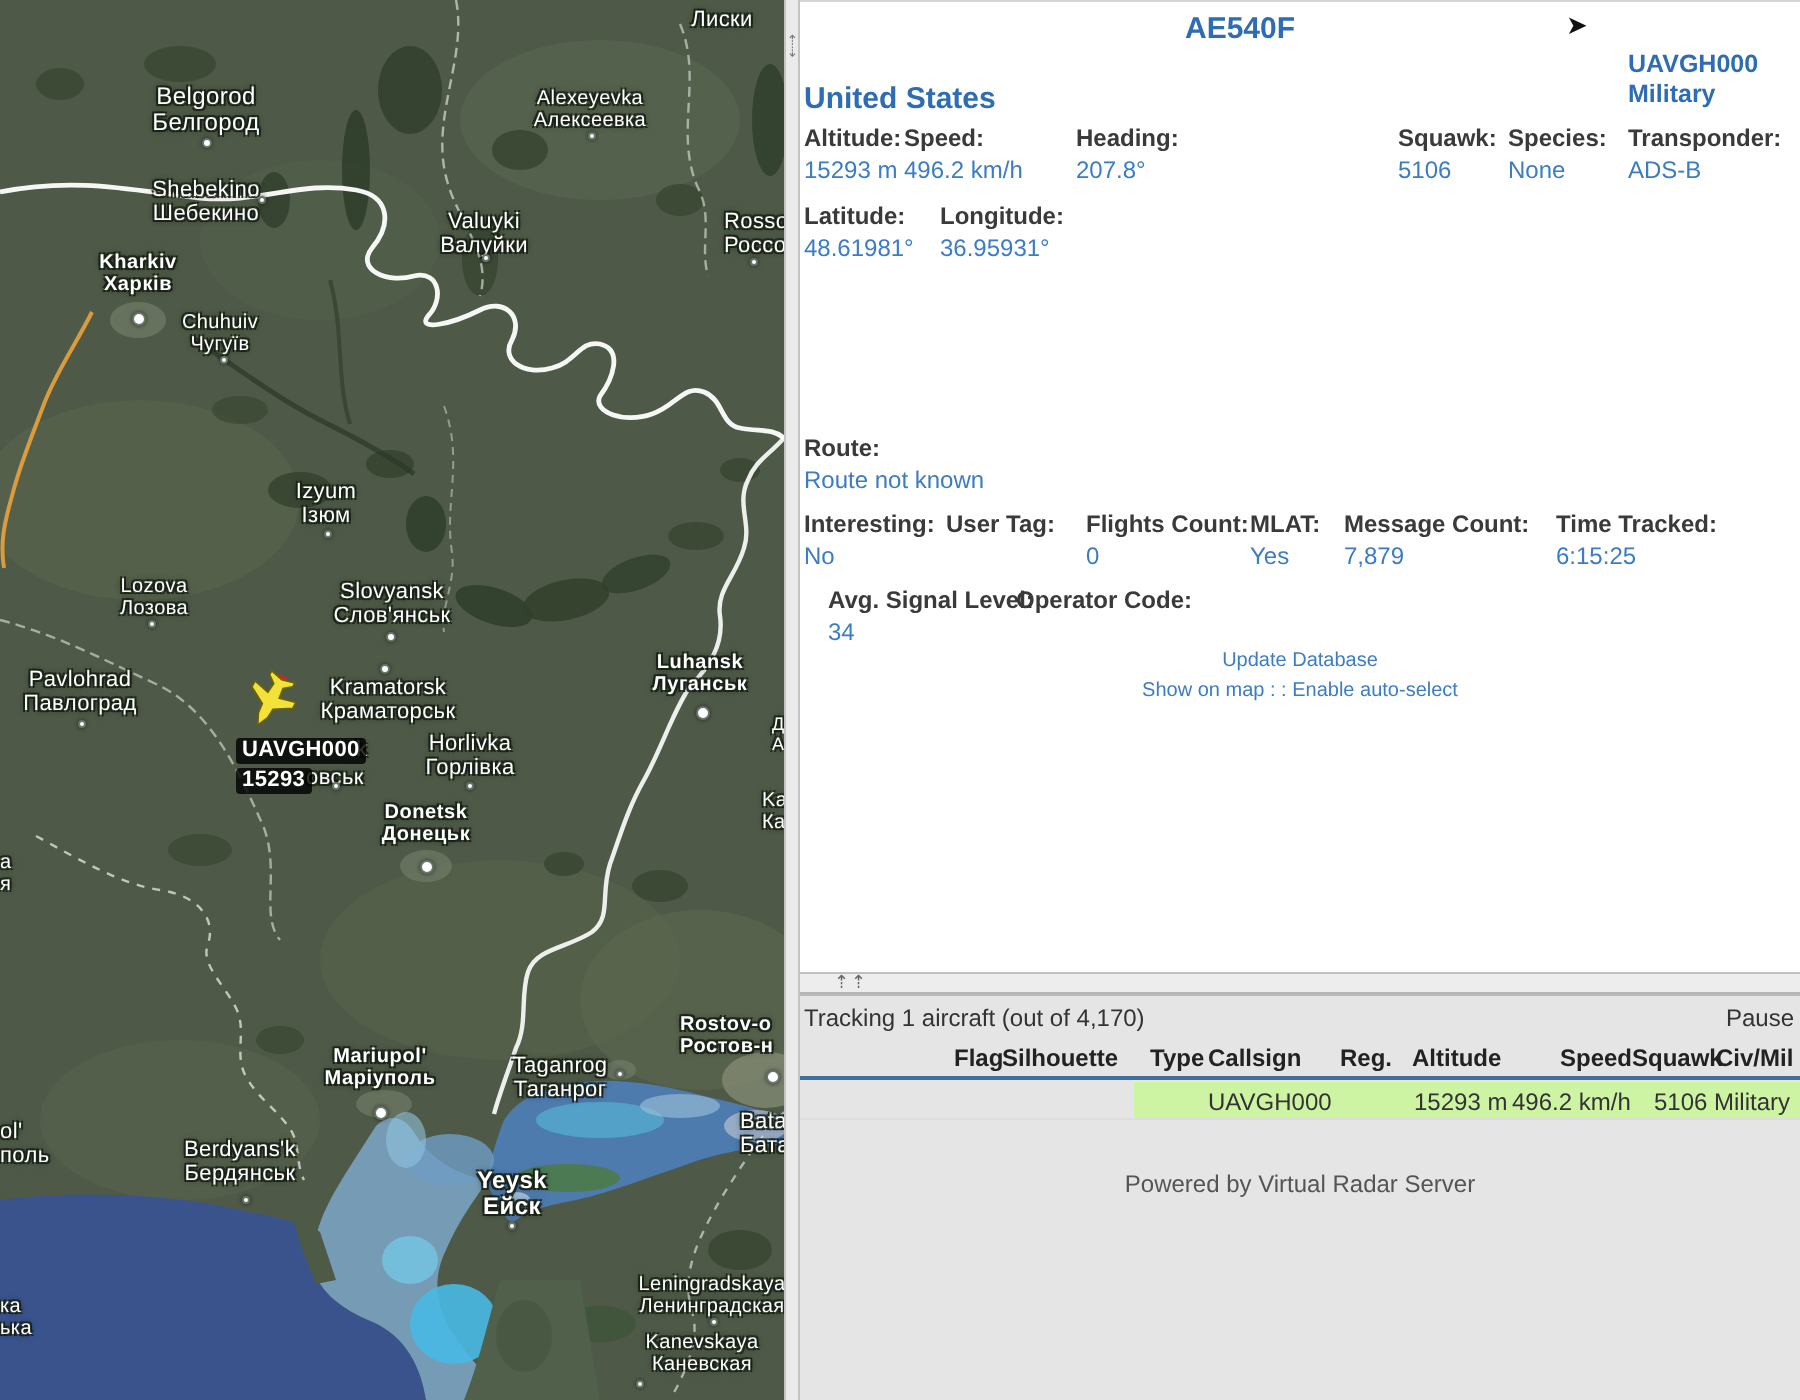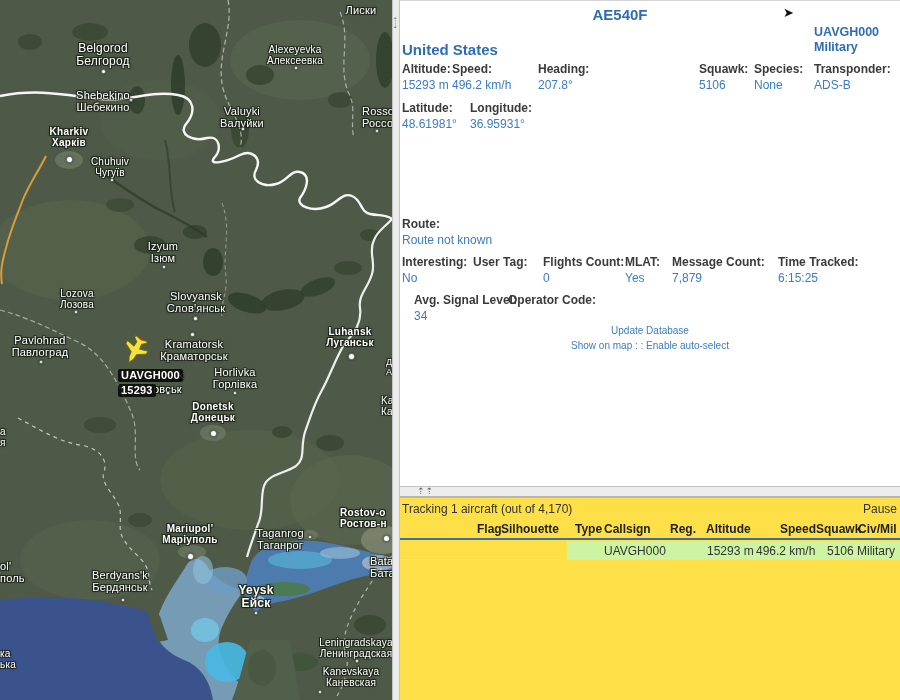--- a/index.html
+++ b/index.html
@@ -27,21 +27,21 @@
   .d-title{position:absolute;left:0;top:5px;width:440px;text-align:center;font-size:15px;font-weight:bold;color:#2e6db4;}
   .d-arrow{position:absolute;left:383px;top:4px;font-size:13px;color:#111;cursor:pointer;}
   .d-reg{position:absolute;left:414px;top:24px;font-size:12.5px;font-weight:bold;color:#2e6db4;line-height:15px;}
   .d-country{position:absolute;left:2px;top:40px;font-size:15px;font-weight:bold;color:#2e6db4;}
   .fld{position:absolute;}
   .lbl{font-size:12px;font-weight:bold;color:#3a3a3a;white-space:nowrap;}
   .val{font-size:12px;color:#3b7cc4;white-space:nowrap;margin-top:2px;}
   .links{position:absolute;left:0;width:500px;text-align:center;font-size:10px;color:#3b7cc4;}
   .links a{color:#3b7cc4;text-decoration:none;cursor:pointer;}
   
-  .list{position:absolute;left:400px;top:497px;width:500px;height:203px;background:#fde047;border-top:1px solid #b9b9b9;box-sizing:border-box;}
+  .list{position:absolute;left:400px;top:497px;width:500px;height:203px;background:#e5e5e5;border-top:1px solid #b9b9b9;box-sizing:border-box;}
   .tracking{position:absolute;left:2px;top:4px;font-size:12px;color:#333;}
   .pause{position:absolute;right:3px;top:4px;font-size:12px;color:#333;cursor:pointer;}
   .hdr{position:absolute;top:24px;font-size:12px;font-weight:bold;color:#222;white-space:nowrap;}
   .bluerule{position:absolute;left:0;top:40px;width:500px;height:2px;background:#3f6f9f;}
   .greenrow{position:absolute;left:167px;top:43px;width:333px;height:18px;background:#cdf4a2;}
   .cell{position:absolute;top:46px;font-size:12px;color:#333;white-space:nowrap;}
   .rowline{position:absolute;left:0;top:61px;width:500px;height:1px;background:#ddd;}
   .footer{position:absolute;left:0;top:87px;width:500px;text-align:center;font-size:12px;color:#555;}
 </style>
 </head>
@@ -401,15 +401,16 @@
     <div class="bluerule"></div>
     <div class="greenrow"></div>
 
     <span class="cell" style="left:204px;">UAVGH000</span>
     <span class="cell" style="left:307px;">15293 m</span>
     <span class="cell" style="left:356px;">496.2 km/h</span>
     <span class="cell" style="left:427px;">5106</span>
     <span class="cell" style="left:457px;">Military</span>
 
     <div class="rowline"></div>
+    <div class="footer">Powered by Virtual Radar Server</div>
   </div>
 
 </div>
 
 </body></html>

